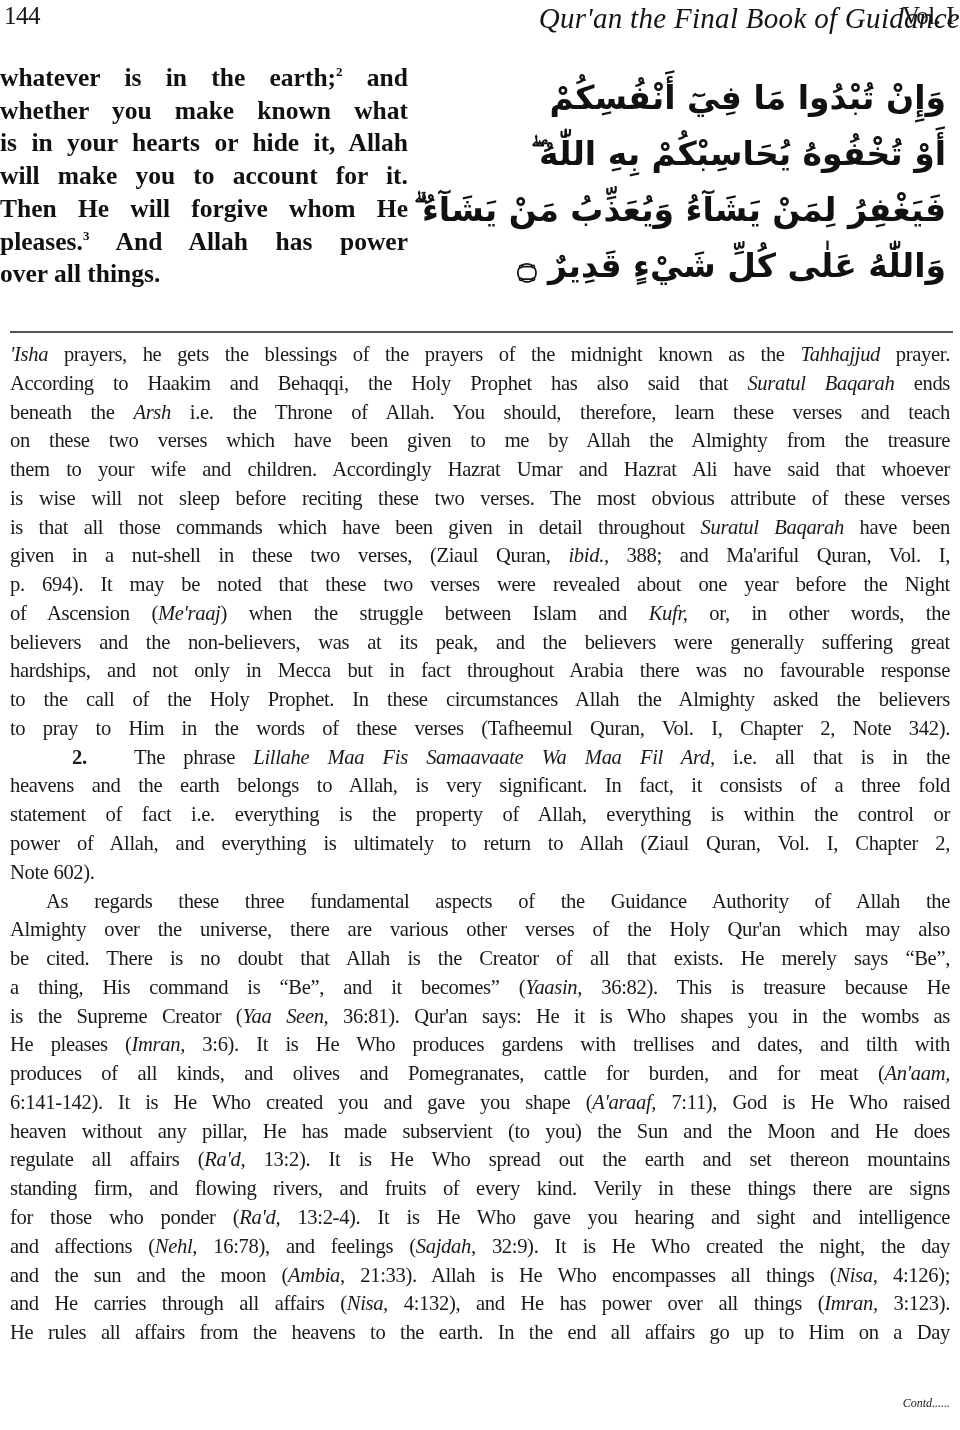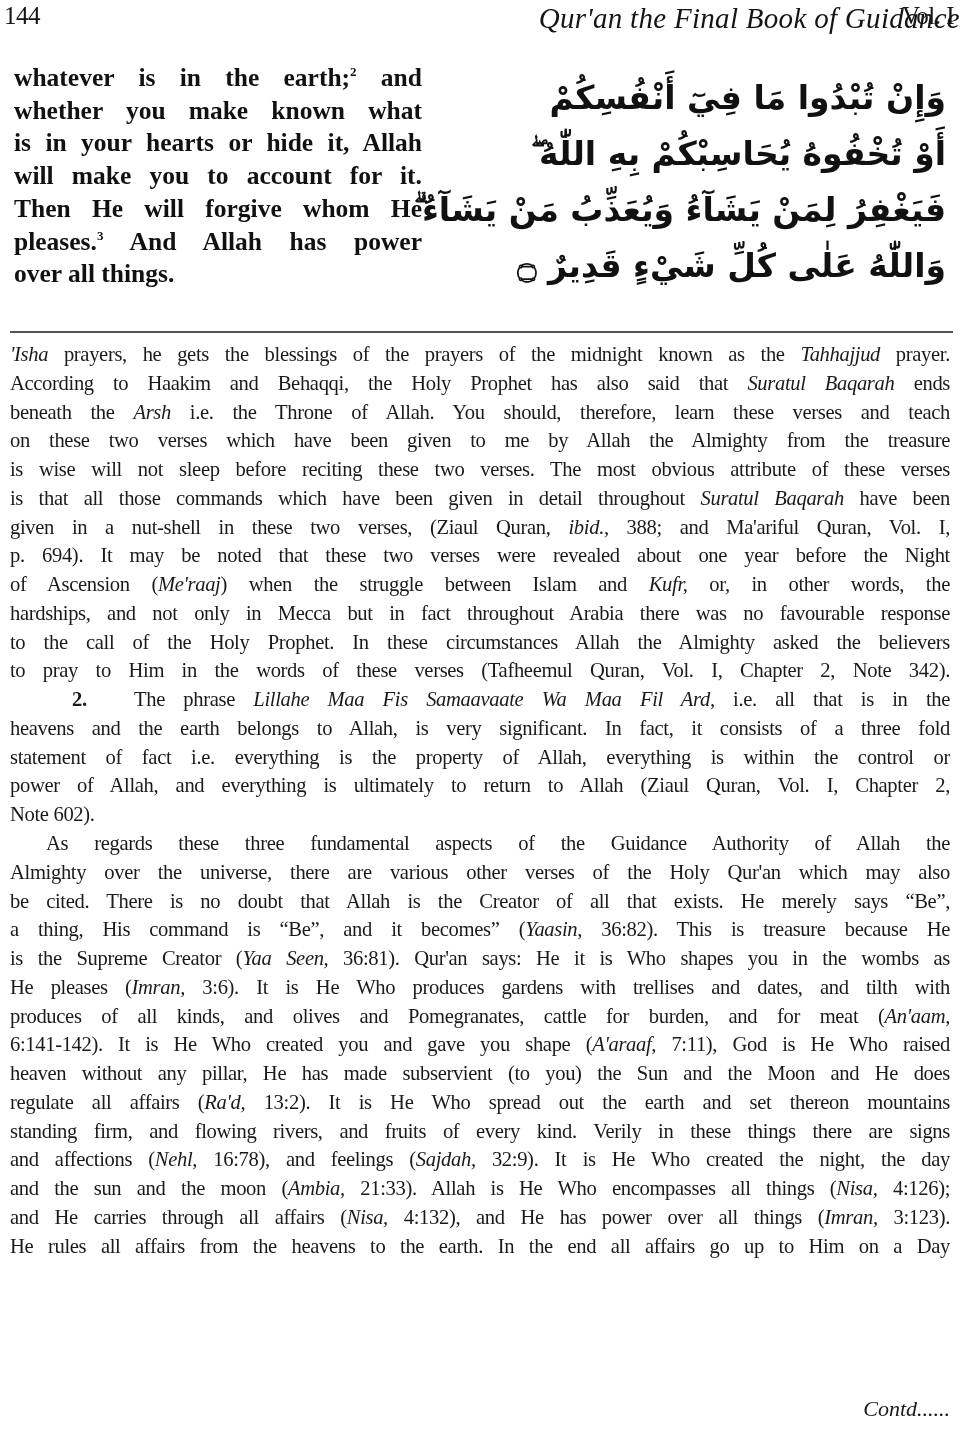--- a/index.html
+++ b/index.html
@@ -51,21 +51,21 @@
     }
     .verse-block {
       position: absolute;
       top: 62px;
       left: 0;
       width: 960px;
       height: 262px;
     }
     .verse-translation {
       position: absolute;
-      left: 14px;
+      left: 0;
       top: 0;
       width: 408px;
       font-family: "Liberation Serif", serif;
       font-weight: bold;
       font-size: 25.5px;
       line-height: 32.7px;
       text-align: justify;
       color: #111;
     }
     .verse-translation .line {
@@ -142,21 +142,21 @@
       font-weight: bold;
       display: inline-block;
       width: 62px;
     }
     .contd {
       position: absolute;
       right: 10px;
       top: 1396px;
       font-family: "Liberation Serif", serif;
       font-style: italic;
-      font-size: 22px;
+      font-size: 12px;
       color: #1a1a1a;
       margin-left: 44px;
     }
   </style>
 </head>
 <body>
 
 <div class="header">
   <span class="page-number">144</span>
   <span class="running-title">Qur'an the Final Book of Guidance</span>
@@ -181,43 +181,46 @@
     </div>
 </div>
 
 <div class="divider"></div>
 
 <div class="commentary" id="commentary">
     <span class="line"><em>'Isha</em><span> prayers, he gets the blessings of the prayers of the midnight known as the </span><em>Tahhajjud</em><span> prayer.</span></span>
     <span class="line"><span>According to Haakim and Behaqqi, the Holy Prophet has also said that </span><em>Suratul Baqarah</em><span> ends</span></span>
     <span class="line"><span>beneath the </span><em>Arsh</em><span> i.e. the Throne of Allah. You should, therefore, learn these verses and teach</span></span>
     <span class="line"><span>on these two verses which have been given to me by Allah the Almighty from the treasure</span></span>
+    <span class="line"><span>them to your wife and children. Accordingly Hazrat Umar and Hazrat Ali have said that whoever</span></span>
     <span class="line"><span>is wise will not sleep before reciting these two verses. The most obvious attribute of these verses</span></span>
     <span class="line"><span>is that all those commands which have been given in detail throughout </span><em>Suratul Baqarah</em><span> have been</span></span>
     <span class="line"><span>given in a nut-shell in these two verses, (Ziaul Quran, </span><em>ibid.,</em><span> 388; and Ma'ariful Quran, Vol. I,</span></span>
     <span class="line"><span>p. 694). It may be noted that these two verses were revealed about one year before the Night</span></span>
     <span class="line"><span>of Ascension (</span><em>Me'raaj</em><span>) when the struggle between Islam and </span><em>Kufr,</em><span> or, in other words, the</span></span>
+    <span class="line"><span>believers and the non-believers, was at its peak, and the believers were generally suffering great</span></span>
     <span class="line"><span>hardships, and not only in Mecca but in fact throughout Arabia there was no favourable response</span></span>
     <span class="line"><span>to the call of the Holy Prophet. In these circumstances Allah the Almighty asked the believers</span></span>
     <span class="line"><span>to pray to Him in the words of these verses (Tafheemul Quran, Vol. I, Chapter 2, Note 342).</span></span>
     <span class="line indent-num" style="padding-left: 62px;"><span class="num-bold">2.</span><span>The phrase </span><em>Lillahe Maa Fis Samaavaate Wa Maa Fil Ard,</em><span> i.e. all that is in the</span></span>
     <span class="line"><span>heavens and the earth belongs to Allah, is very significant. In fact, it consists of a three fold</span></span>
     <span class="line"><span>statement of fact i.e. everything is the property of Allah, everything is within the control or</span></span>
     <span class="line"><span>power of Allah, and everything is ultimately to return to Allah (Ziaul Quran, Vol. I, Chapter 2,</span></span>
     <span class="line last"><span>Note 602).</span></span>
     <span class="line indent"><span>As regards these three fundamental aspects of the Guidance Authority of Allah the</span></span>
     <span class="line"><span>Almighty over the universe, there are various other verses of the Holy Qur'an which may also</span></span>
     <span class="line"><span>be cited. There is no doubt that Allah is the Creator of all that exists. He merely says “Be”,</span></span>
     <span class="line"><span>a thing, His command is “Be”, and it becomes” (</span><em>Yaasin,</em><span> 36:82). This is treasure because He</span></span>
     <span class="line"><span>is the Supreme Creator (</span><em>Yaa Seen,</em><span> 36:81). Qur'an says: He it is Who shapes you in the wombs as</span></span>
     <span class="line"><span>He pleases (</span><em>Imran,</em><span> 3:6). It is He Who produces gardens with trellises and dates, and tilth with</span></span>
     <span class="line"><span>produces of all kinds, and olives and Pomegranates, cattle for burden, and for meat (</span><em>An'aam,</em></span>
     <span class="line"><span>6:141-142). It is He Who created you and gave you shape (</span><em>A'araaf,</em><span> 7:11), God is He Who raised</span></span>
     <span class="line"><span>heaven without any pillar, He has made subservient (to you) the Sun and the Moon and He does</span></span>
     <span class="line"><span>regulate all affairs (</span><em>Ra'd,</em><span> 13:2). It is He Who spread out the earth and set thereon mountains</span></span>
     <span class="line"><span>standing firm, and flowing rivers, and fruits of every kind. Verily in these things there are signs</span></span>
+    <span class="line"><span>for those  who ponder (</span><em>Ra'd,</em><span> 13:2-4). It is He Who gave you hearing and sight and intelligence</span></span>
     <span class="line"><span>and affections (</span><em>Nehl,</em><span> 16:78), and feelings (</span><em>Sajdah,</em><span> 32:9). It is He Who created the night, the day</span></span>
     <span class="line"><span>and the sun and the moon (</span><em>Ambia,</em><span> 21:33). Allah is He Who encompasses all things (</span><em>Nisa,</em><span> 4:126);</span></span>
     <span class="line"><span>and He carries through all affairs (</span><em>Nisa,</em><span> 4:132), and He has power over all things (</span><em>Imran,</em><span> 3:123).</span></span>
     <span class="line"><span>He rules all affairs from the heavens to the earth. In the end all affairs go up to Him on a Day</span></span>
   </div>
 
 <div class="contd">Contd......</div>
 
 </body></html>

